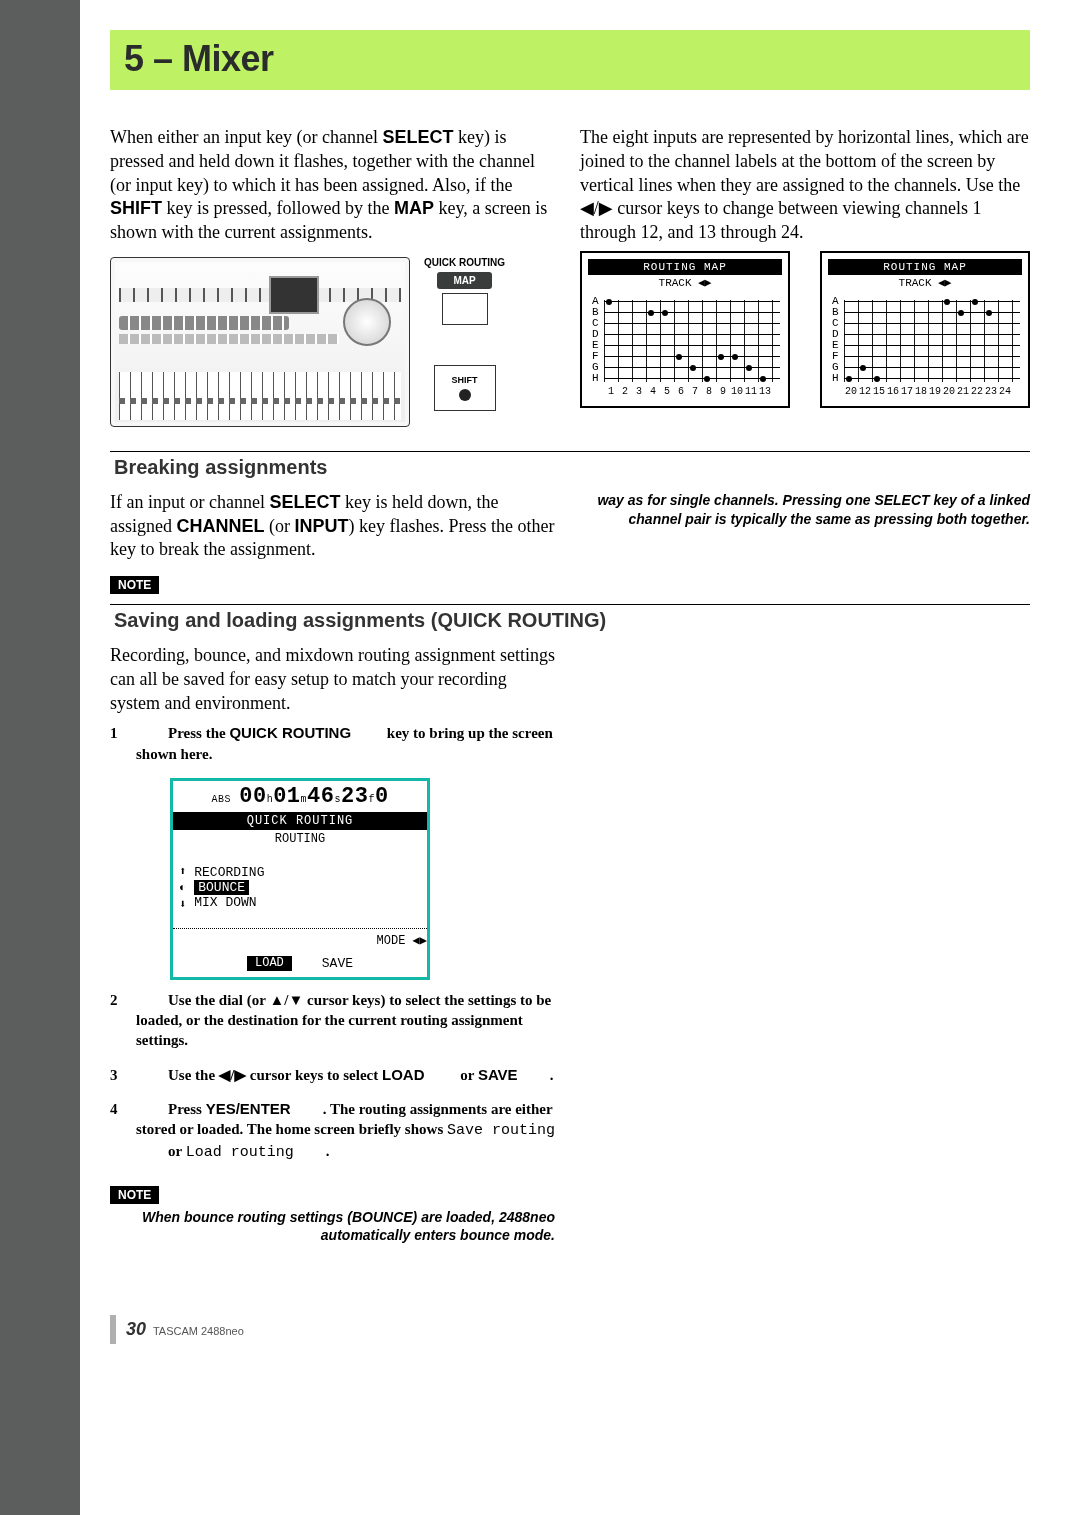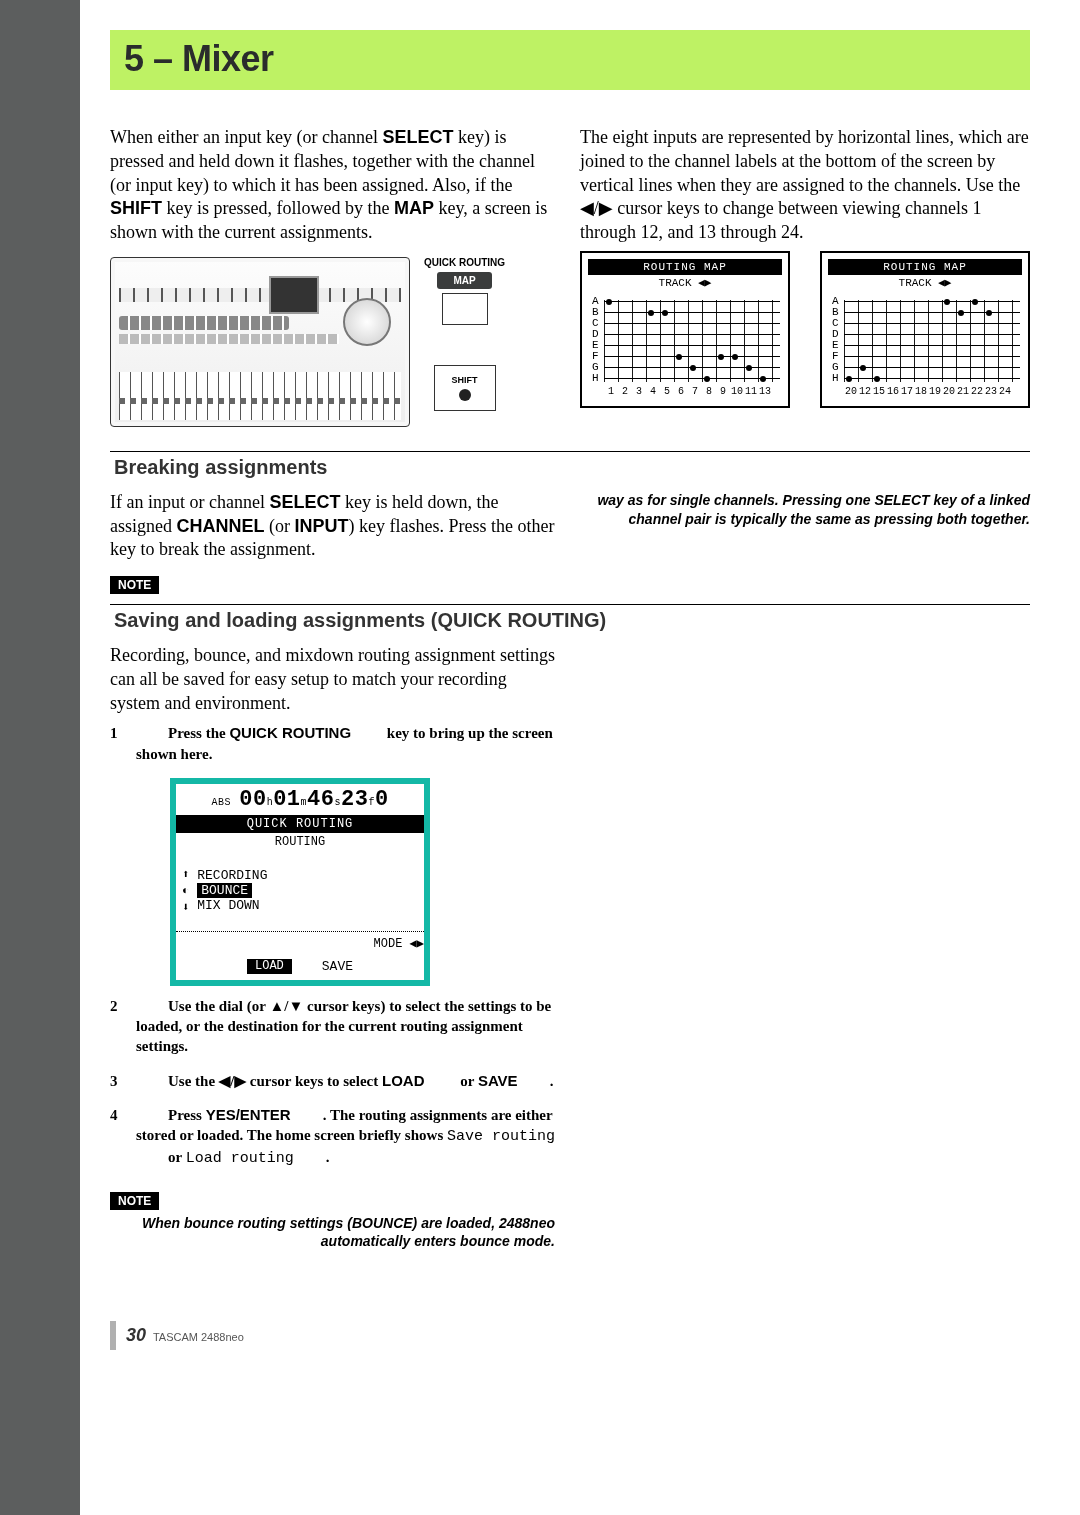--- a/index.html
+++ b/index.html
@@ -120,21 +120,21 @@
   .routing-grid .row .lab { width:12px; font-size:11px;}
   .routing-grid .row .line { flex:1; border-top:1px solid #000; position:relative;}
   .routing-grid .node { position:absolute; width:6px;height:6px;border-radius:50%;background:#000; top:-3px;}
   .routing-grid .xaxis { display:flex; margin-left:12px; font-size:10px; gap:0; margin-top:2px;}
   .routing-grid .xaxis span { width:14px; text-align:center; }
   .routing-grid .vlines { position:absolute; left:12px; right:0; top:4px; bottom:14px;
      background: repeating-linear-gradient(90deg,#000 0,#000 1px,transparent 1px,transparent 14px);
      opacity:.9; pointer-events:none;}
   
   .qr-lcd {
-    width: 260px; border:6px solid #14b8a6; margin: 8px 0 10px 60px;
+    width: 260px; border:3px solid #14b8a6; margin: 8px 0 10px 60px;
     font-family:"Courier New",monospace; font-size:13px;
   }
   .qr-time { text-align:center; padding:3px 0; font-size:13px; letter-spacing:0.5px;}
   .qr-time .big { font-size:22px; font-weight:700; }
   .qr-time .sm { font-size:10px; }
   .qr-bar { background:#000; color:#fff; text-align:center; font-size:12px; padding:2px 0; letter-spacing:1px;}
   .qr-sub { text-align:center; font-size:12px; padding:2px 0;}
   .qr-body { display:flex; align-items:center; padding:16px 10px 16px 6px; border-bottom:1px dotted #000; }
   .qr-arrows { display:flex; flex-direction:column; gap:2px; font-size:12px; margin-right:8px;}
   .qr-list { font-size:13px; line-height:15px; }

